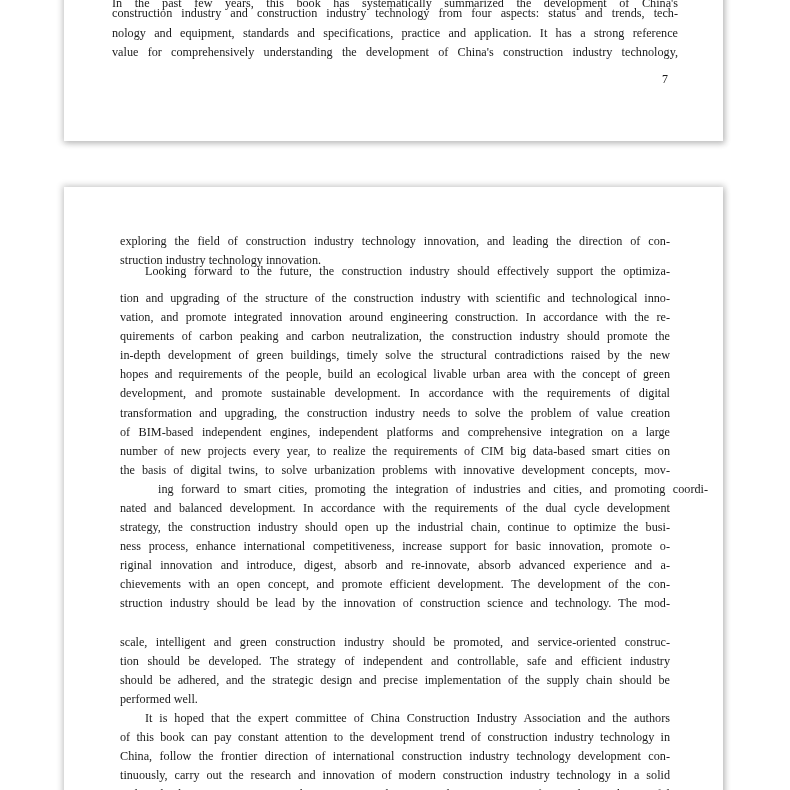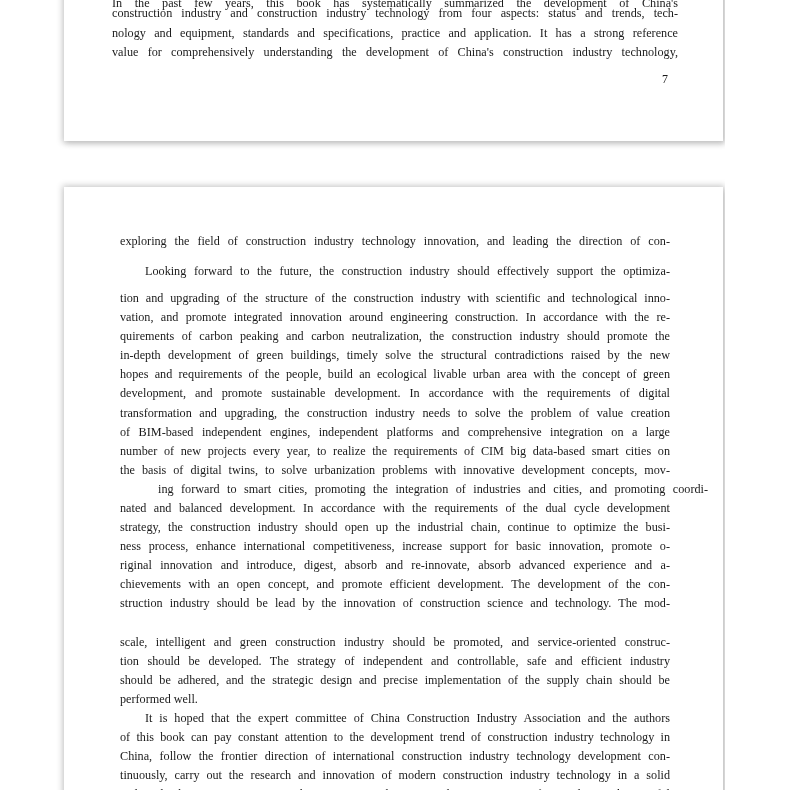--- a/index.html
+++ b/index.html
@@ -11,21 +11,21 @@
       overflow: hidden;
     }
     body {
       position: relative;
       font-family: "Liberation Serif", "DejaVu Serif", serif;
       color: #1a1a1a;
     }
     .viewer {
       position: absolute;
       left: 0; top: 0;
-      width: 725px; height: 790px;
+      width: 790px; height: 790px;
       background: #ffffff;
       overflow: hidden;
     }
     .page {
       position: absolute;
       left: 64px;
       width: 659px;
       background: #ffffff;
       box-shadow: 0 0 6px 2px rgba(0,0,0,0.18), 2px 3px 6px rgba(0,0,0,0.12);
     }
@@ -76,20 +76,21 @@
   <div class="page page-1">
     <div class="line" style="top:54px;">In the past few years, this book has systematically summarized the development of China's</div>
     <div class="line" style="top:83.5px;">nology and equipment, standards and specifications, practice and application. It has a strong reference</div>
     <div class="line" style="top:64px;">construction industry and construction industry technology from four aspects: status and trends, tech-</div>
     <div class="line" style="top:103px;">value for comprehensively understanding the development of China's construction industry technology,</div>
     <div class="page-number">7</div>
   </div>
 
   <div class="page page-2">
     <div class="line" style="top:45px;">exploring the field of construction industry technology innovation, and leading the direction of con-</div>
+    <div class="line last" style="top:64px;">struction industry technology innovation.</div>
     <div class="line indent" style="top:75px;">Looking forward to the future, the construction industry should effectively support the optimiza-</div>
     <div class="line" style="top:102px;">tion and upgrading of the structure of the construction industry with scientific and technological inno-</div>
     <div class="line" style="top:121px;">vation, and promote integrated innovation around engineering construction. In accordance with the re-</div>
     <div class="line" style="top:140px;">quirements of carbon peaking and carbon neutralization, the construction industry should promote the</div>
     <div class="line" style="top:159px;">in-depth development of green buildings, timely solve the structural contradictions raised by the new</div>
     <div class="line" style="top:178px;">hopes and requirements of the people, build an ecological livable urban area with the concept of green</div>
     <div class="line" style="top:197px;">development, and promote sustainable development. In accordance with the requirements of digital</div>
     <div class="line" style="top:216.5px;">transformation and upgrading, the construction industry needs to solve the problem of value creation</div>
     <div class="line" style="top:235.5px;">of BIM-based independent engines, independent platforms and comprehensive integration on a large</div>
     <div class="line" style="top:254.5px;">number of new projects every year, to realize the requirements of CIM big data-based smart cities on</div>

